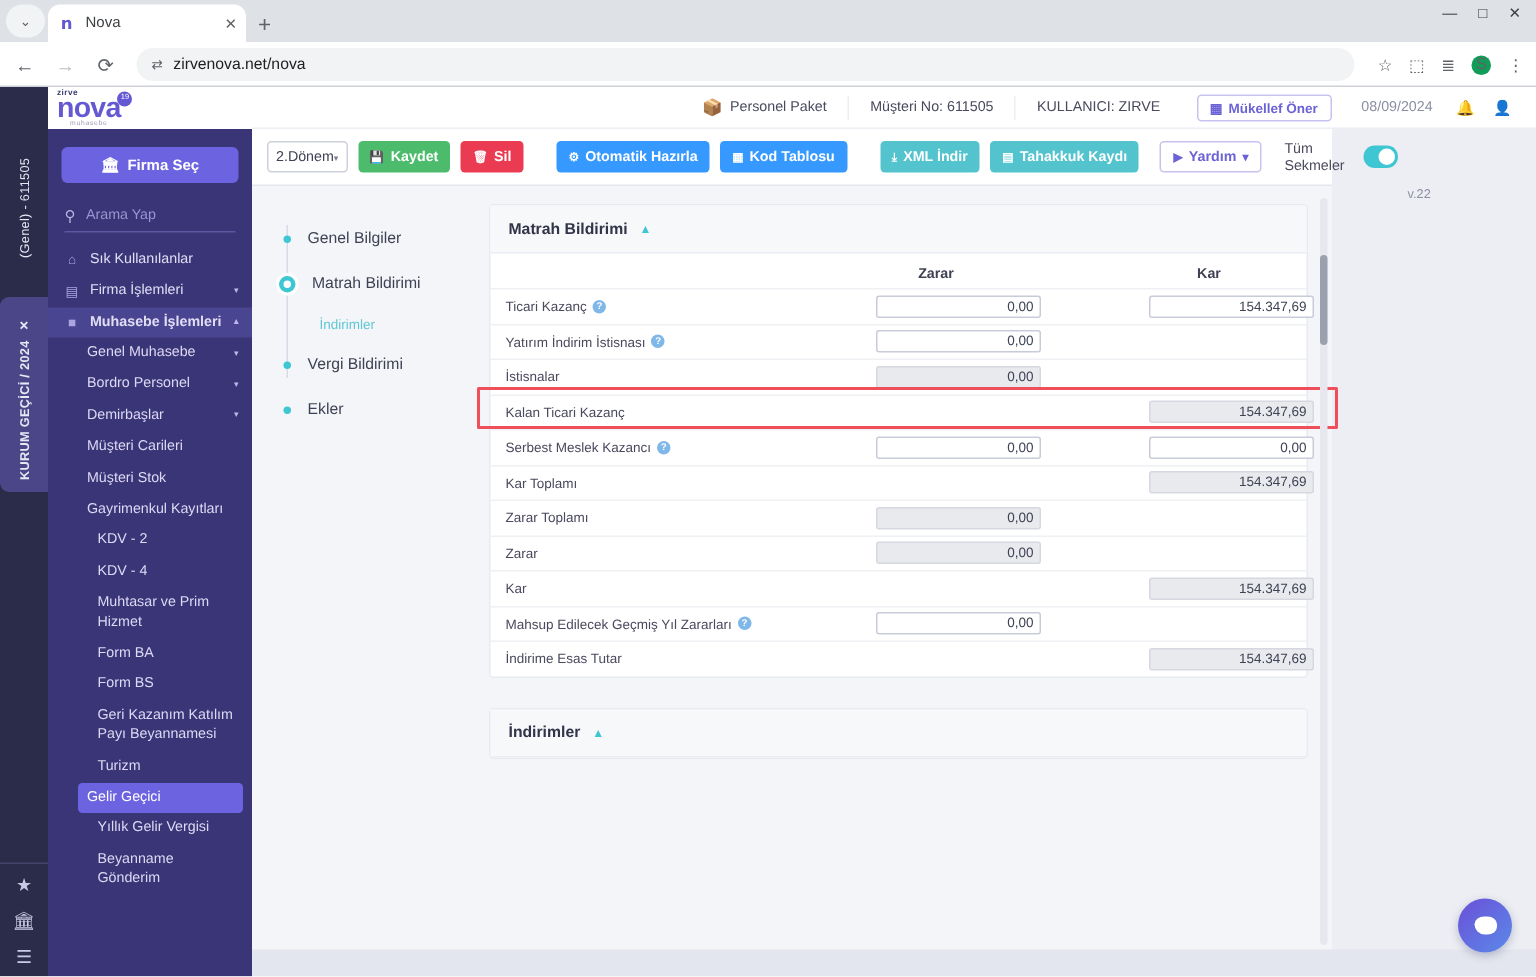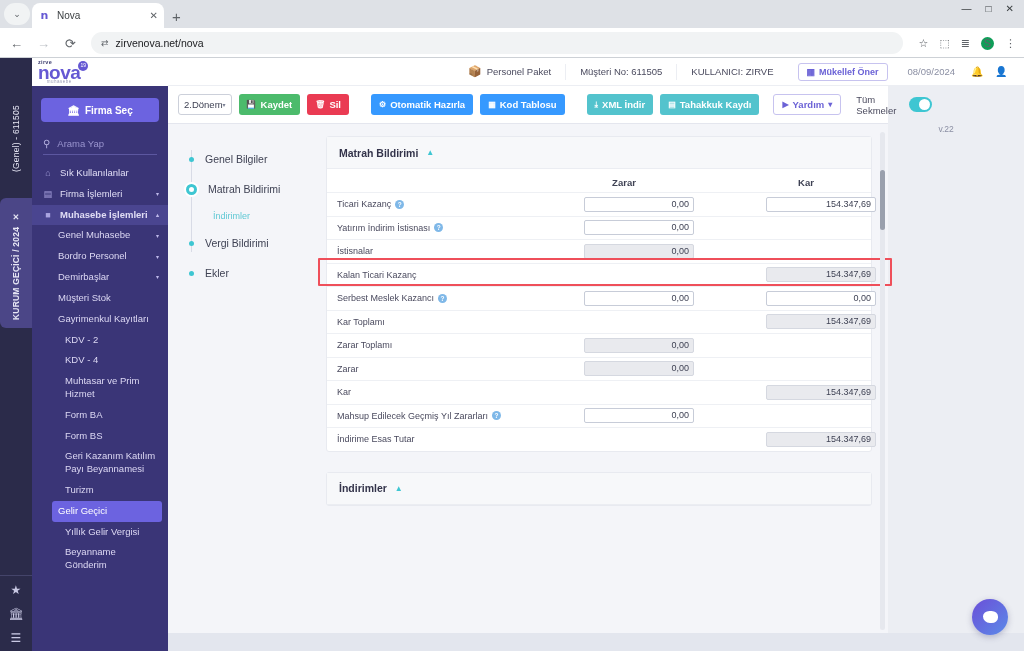--- a/index.html
+++ b/index.html
@@ -376,20 +376,23 @@
           <span>Genel Muhasebe</span>
           <span class="caret">▾</span>
         </div>
         <div class="nav-sub">
           <span>Bordro Personel</span>
           <span class="caret">▾</span>
         </div>
         <div class="nav-sub">
           <span>Demirbaşlar</span>
           <span class="caret">▾</span>
+        </div>
+        <div class="nav-sub">
+          <span>Müşteri Carileri</span>
         </div>
         <div class="nav-sub">
           <span>Müşteri Stok</span>
         </div>
         <div class="nav-sub">
           <span>Gayrimenkul Kayıtları</span>
         </div>
 
         <div class="nav-sub l3">
           <span>KDV - 2</span>

